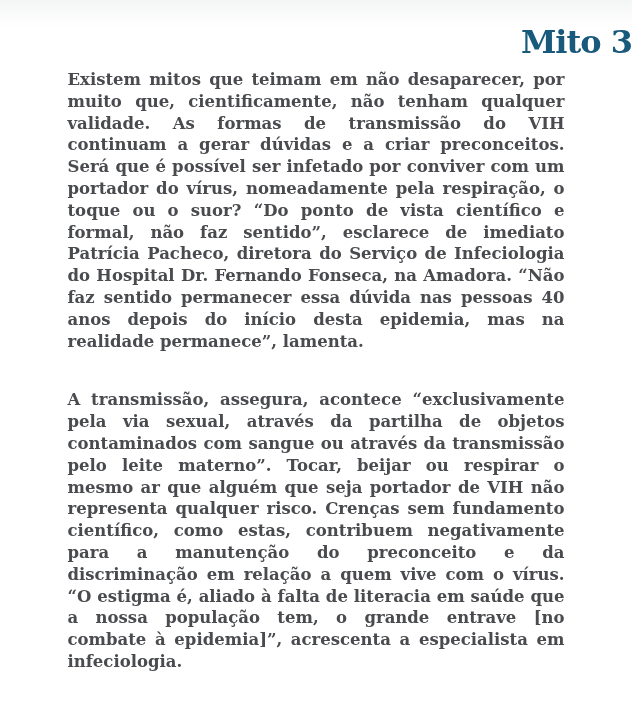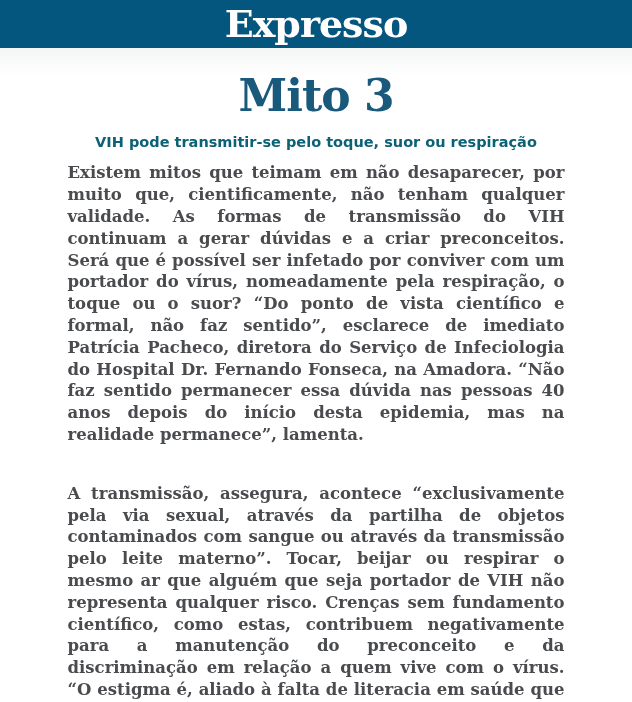--- a/index.html
+++ b/index.html
@@ -38,23 +38,23 @@
   
   .content {
     background: linear-gradient(to bottom, #f4f5f5 0px, #ffffff 28px);
     padding-top: 26px;
     height: 654px;
   }
 
   .title {
     font-family: "DejaVu Serif", "Liberation Serif", serif;
     font-weight: 700;
-    font-size: 44px;
+    font-size: 32px;
     line-height: 1;
-    text-align: center;
+    text-align: right;
     color: #19597C;
     letter-spacing: -1px;
   }
 
   .subtitle {
     margin-top: 16px;
     font-family: "DejaVu Sans", "Liberation Sans", sans-serif;
     font-weight: 700;
     font-size: 14.5px;
     line-height: 1.2;
@@ -78,29 +78,25 @@
 
   .article p + p {
     margin-top: 37px;
   }
 </style>
 </head>
 <body>
 
 <div class="page">
 
-  <header class="banner">
-    <div class="brand">Expresso</div>
-  </header>
 
   <main class="content">
 
     <h1 class="title">Mito 3</h1>
 
-    <h2 class="subtitle">VIH pode transmitir-se pelo toque, suor ou respiração</h2>
 
     <article class="article">
       <p>Existem mitos que teimam em não desaparecer, por muito que, cientificamente, não tenham qualquer validade. As formas de transmissão do VIH continuam a gerar dúvidas e a criar preconceitos. Será que é possível ser infetado por conviver com um portador do vírus, nomeadamente pela respiração, o toque ou o suor? “Do ponto de vista científico e formal, não faz sentido”, esclarece de imediato Patrícia Pacheco, diretora do Serviço de Infeciologia do Hospital Dr. Fernando Fonseca, na Amadora. “Não faz sentido permanecer essa dúvida nas pessoas 40 anos depois do início desta epidemia, mas na realidade permanece”, lamenta.</p>
       <p>A transmissão, assegura, acontece “exclusivamente pela via sexual, através da partilha de objetos contaminados com sangue ou através da transmissão pelo leite materno”. Tocar, beijar ou respirar o mesmo ar que alguém que seja portador de VIH não representa qualquer risco. Crenças sem fundamento científico, como estas, contribuem negativamente para a manutenção do preconceito e da discriminação em relação a quem vive com o vírus. “O estigma é, aliado à falta de literacia em saúde que a nossa população tem, o grande entrave [no combate à epidemia]”, acrescenta a especialista em infeciologia.</p>
     </article>
 
   </main>
 
 </div>
 

